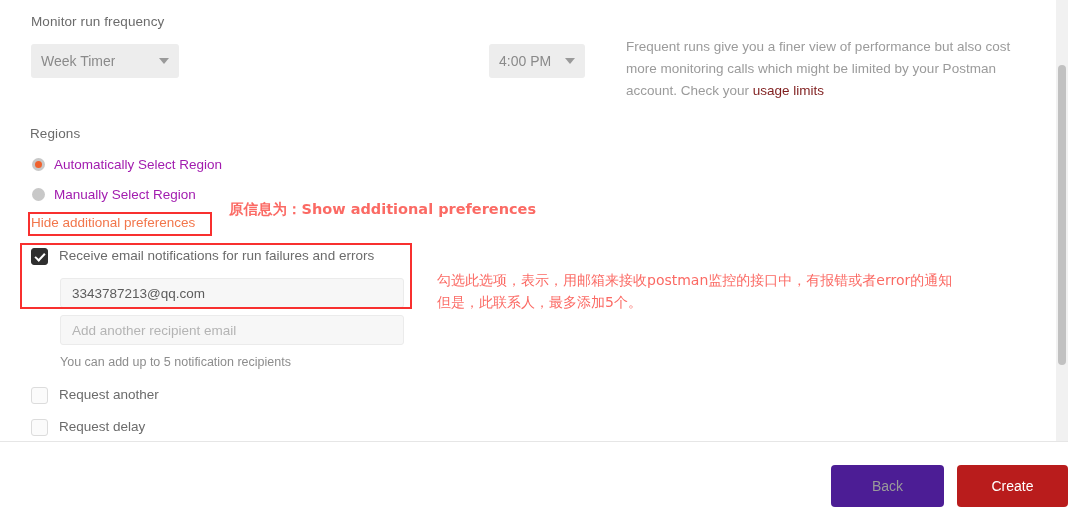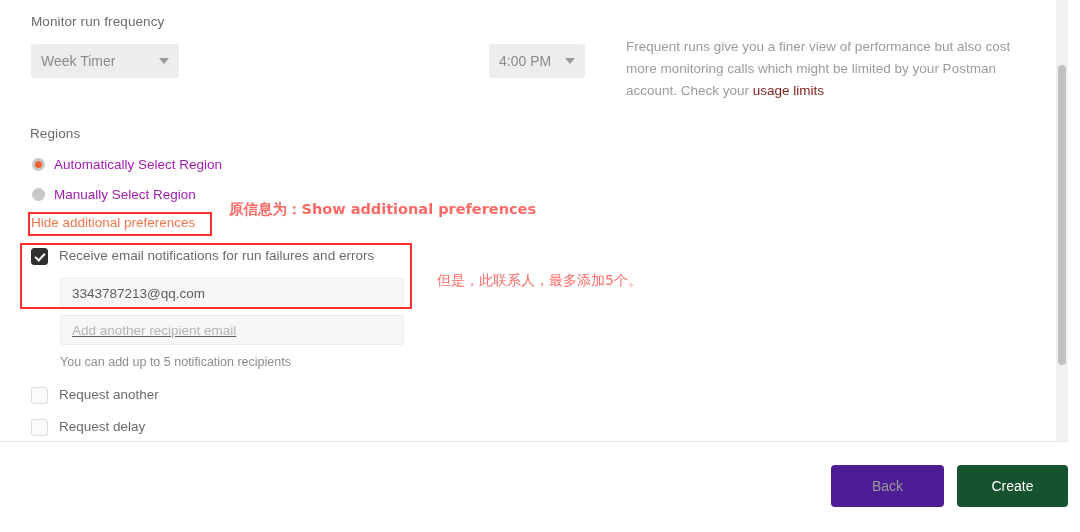--- a/index.html
+++ b/index.html
@@ -231,21 +231,21 @@
     font-size: 14px;
     cursor: pointer;
     user-select: none;
     box-sizing: border-box;
   }
   .btn-secondary {
     background: #4c1d95;
     color: #9a9a9a;
   }
   .btn-primary {
-    background: #14532d;
+    background: #b91c1c;
     color: #ffffff;
   }
 
   
   .ann-box {
     position: absolute;
     border: 2px solid #f8302f;
     box-sizing: border-box;
     pointer-events: none;
   }
@@ -305,21 +305,21 @@
 
     <div class="pref-toggle">Hide additional preferences</div>
 
     <div class="check-row" style="left:31px; top:248px;">
       <span class="checkbox checked"></span>
       <span class="check-label">Receive email notifications for run failures and errors</span>
     </div>
 
     <input class="text-input" style="left: 60px; top: 278px; width: 344px;" value="3343787213@qq.com">
 
-    <input class="text-input" style="left: 60px; top: 315px; width: 344px; text-decoration: underline;" placeholder="Add another recipient email">
+    <input class="text-input" style="left: 60px; top: 315px; width: 344px;" placeholder="Add another recipient email">
 
     <div class="helper-text">You can add up to 5 notification recipients</div>
 
     <div class="check-row" style="left:31px; top:387px;">
       <span class="checkbox"></span>
       <span class="check-label">Request another</span>
     </div>
 
     <div class="check-row" style="left:31px; top:419px;">
       <span class="checkbox"></span>
@@ -337,16 +337,17 @@
 
   <div class="btn btn-primary" style="left:957px; top:465px; width:111px;">Create</div>
 
   <div class="ann-box" style="left:28px; top:212px; width:184px; height:24px;"></div>
 
   <div class="ann-text" style="left:229px; top:200px; font-size:14.5px;">原信息为：Show additional preferences</div>
 
   <div class="ann-box" style="left:20px; top:243px; width:392px; height:66px;"></div>
 
   <div class="ann-note" style="left:437px; top:269px;">
+    <div>勾选此选项，表示，用邮箱来接收postman监控的接口中，有报错或者error的通知</div>
     <div>但是，此联系人，最多添加5个。</div>
   </div>
 
 </div>
 
 </body></html>

